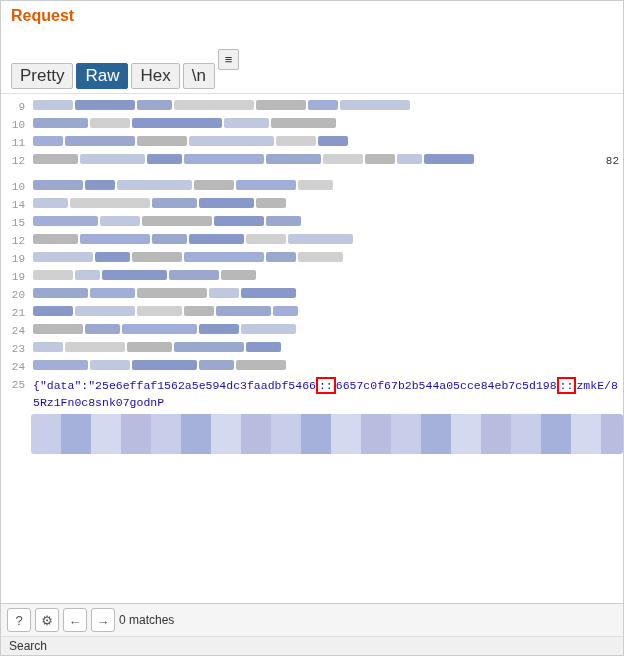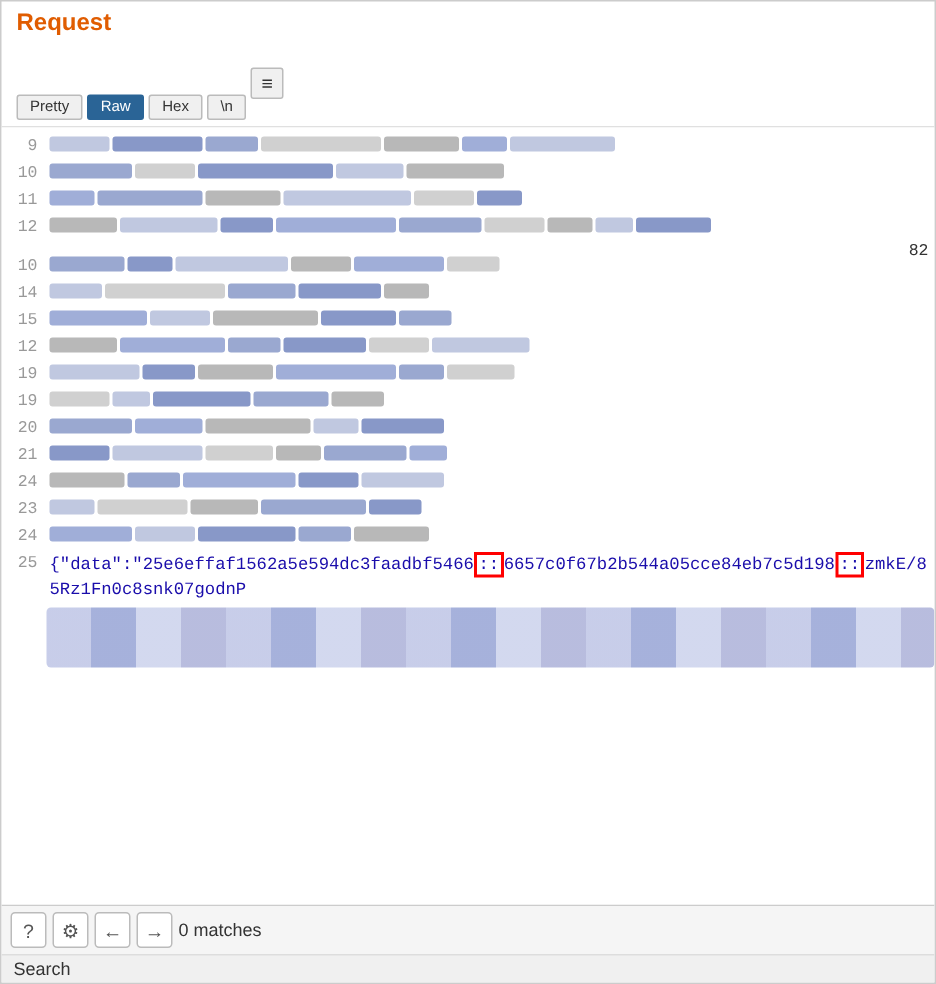--- a/index.html
+++ b/index.html
@@ -23,21 +23,21 @@
       font-weight: bold;
       margin-bottom: 5px;
     }
     .toolbar {
       display: flex;
       align-items: center;
       gap: 3px;
     }
     .tab-btn {
       padding: 2px 8px;
-      font-size: 10px;
+      font-size: 17px;
       border: 1px solid #bbb;
       background: #f0f0f0;
       cursor: pointer;
       border-radius: 2px;
       color: #333;
       margin-top: 33px;
     }
     .tab-btn.active {
       background: #2a6496;
       color: #fff;
@@ -121,21 +121,21 @@
         #b0b8e0 0px, #b0b8e0 30px,
         #8090cc 30px, #8090cc 60px,
         #c0c8e8 60px, #c0c8e8 90px,
         #9aa0d0 90px, #9aa0d0 120px
       );
       opacity: 0.7;
     }
     .num-82 {
       position: absolute;
       right: 4px;
-      top: 16px;
+      top: 0;
       color: #333;
       font-size: 11px;
       line-height: 18px;
     }
     .footer {
       border-top: 1px solid #ccc;
       display: flex;
       align-items: center;
       gap: 4px;
       padding: 4px 6px;

